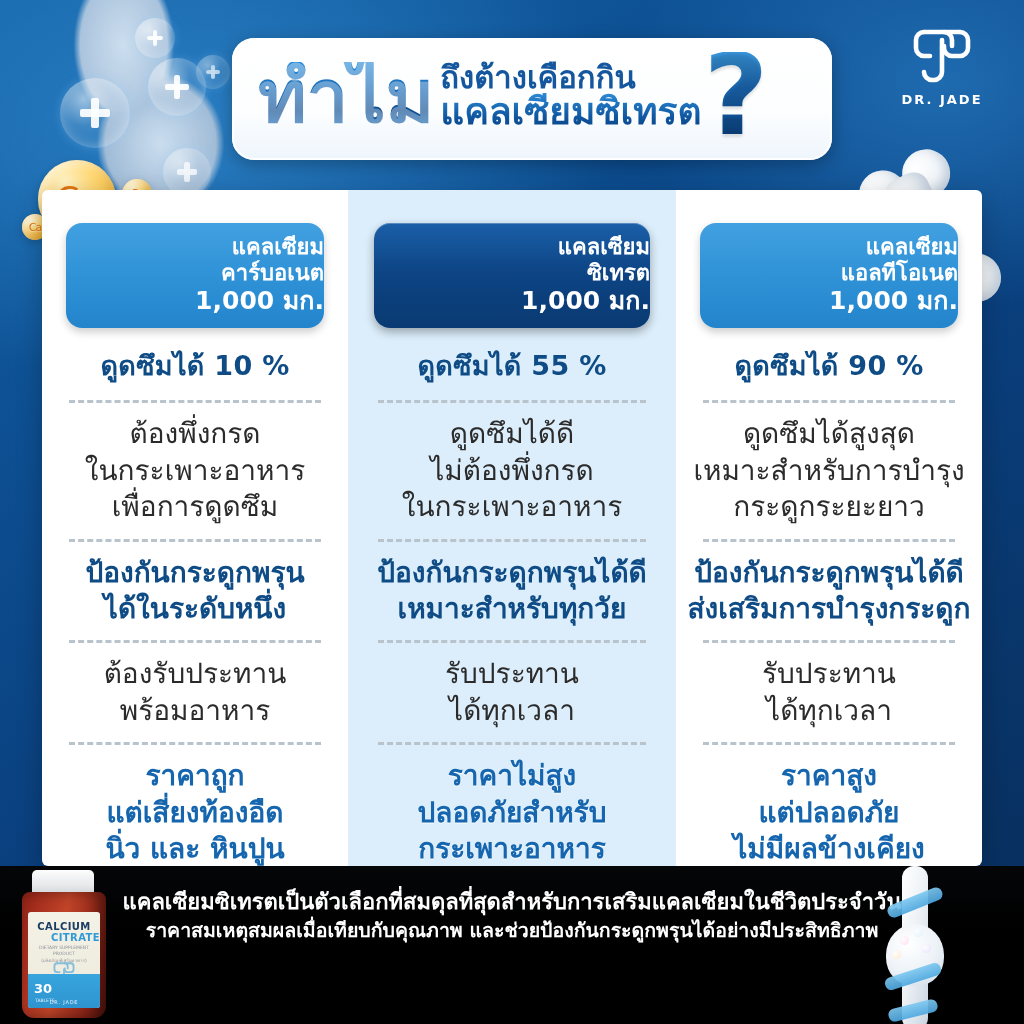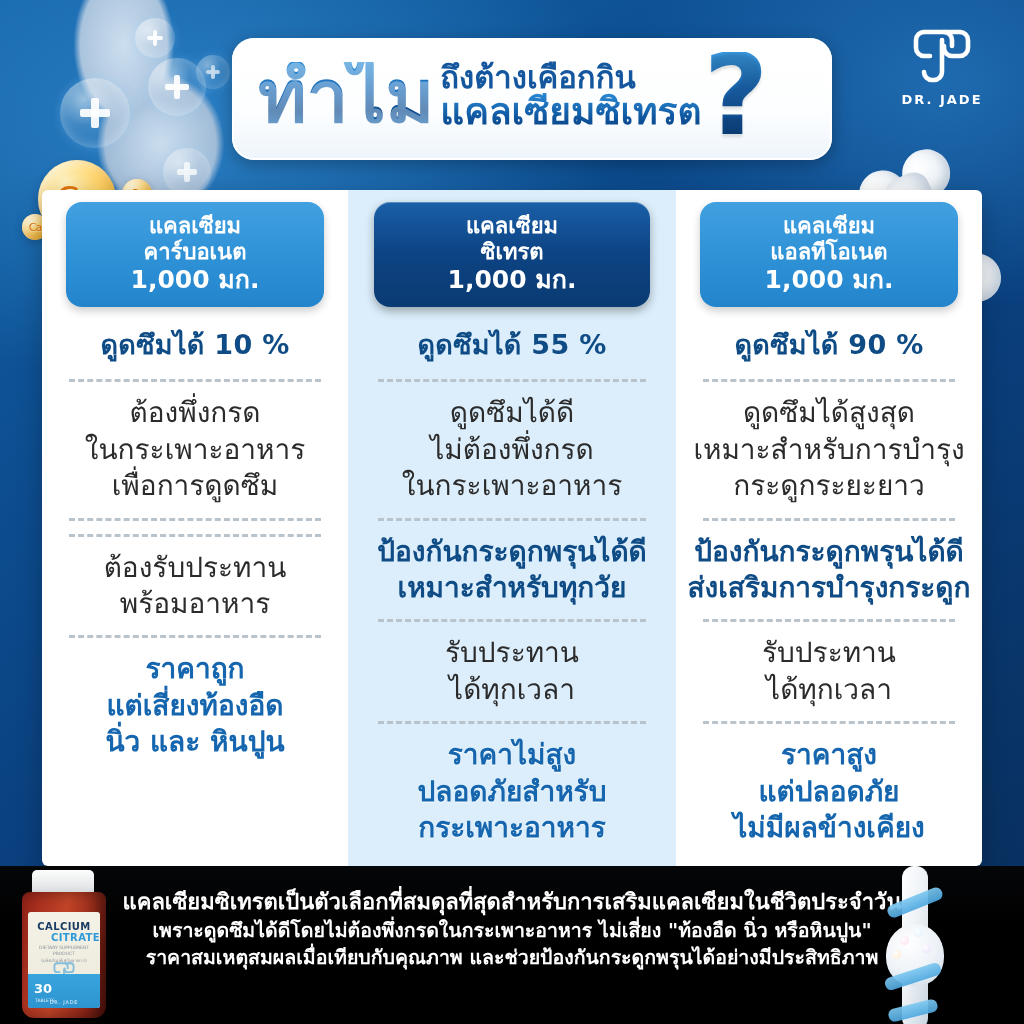--- a/index.html
+++ b/index.html
@@ -154,24 +154,24 @@
 
   .grid {
     position: relative; z-index: 2;
     display: grid;
     grid-template-columns: 306px 328px 306px;
     height: 100%;
   }
   .col { display: flex; flex-direction: column; align-items: center; }
 
   .pillbtn {
-    margin-top: 12px;
+    margin-top: 33px;
     width: 258px; padding: 11px 0 13px;
     border-radius: 16px;
-    text-align: center; color: #ffffff;
+    text-align: right; color: #ffffff;
     font-size: 22px; font-weight: 700; line-height: 1.18;
     box-shadow: 0 4px 9px rgba(0,0,0,.20);
   }
   .pillbtn.light {
     background: linear-gradient(180deg, #41a0e0 0%, #2e91d6 55%, #2384cb 100%);
   }
   .pillbtn.dark {
     width: 276px;
     background: linear-gradient(180deg, #1a5fa8 0%, #0d4484 48%, #0a3a72 100%);
     box-shadow: 0 4px 10px rgba(0,0,0,.32), inset 0 1px 0 rgba(255,255,255,.28);
@@ -351,20 +351,21 @@
       <div class="col">
         <div class="pillbtn light">
           <div>แคลเซียม</div>
           <div>คาร์บอเนต</div>
           <div class="mg">1,000 มก.</div>
         </div>
         <div class="rate">ดูดซึมได้ 10 %</div>
         <div class="divider"></div>
         <div class="cell">ต้องพึ่งกรด<br>ในกระเพาะอาหาร<br>เพื่อการดูดซึม</div>
         <div class="divider"></div>
+        <div class="cell blue">ป้องกันกระดูกพรุน<br>ได้ในระดับหนึ่ง</div>
         <div class="divider"></div>
         <div class="cell">ต้องรับประทาน<br>พร้อมอาหาร</div>
         <div class="divider"></div>
         <div class="cell accent">ราคาถูก<br>แต่เสี่ยงท้องอืด<br>นิ่ว และ หินปูน</div>
       </div>
 
       <div class="col mid">
         <div class="pillbtn dark">
           <div>แคลเซียม</div>
           <div>ซิเทรต</div>
@@ -421,21 +422,20 @@
         </svg>
         <div class="lband"></div>
         <div class="lcount">30</div>
         <div class="lcu">TABLETS</div>
         <div class="ldr">DR. JADE</div>
       </div>
     </div>
 
     <div class="banner-text">
       <div class="bl1">แคลเซียมซิเทรตเป็นตัวเลือกที่สมดุลที่สุดสำหรับการเสริมแคลเซียมในชีวิตประจำวัน</div>
-      <div class="bl2">เพราะดูดซึมได้ดีโดยไม่ต้องพึ่งกรดในกระเพาะอาหาร ไม่เสี่ยง "ท้องอืด นิ่ว หรือหินปูน"</div>
       <div class="bl3">ราคาสมเหตุสมผลเมื่อเทียบกับคุณภาพ และช่วยป้องกันกระดูกพรุนได้อย่างมีประสิทธิภาพ</div>
     </div>
 
     <div class="banner-knee">
       <div class="bshaft"></div>
       <div class="bjoint"></div>
       <div class="ribbon r1"></div>
       <div class="ribbon r2"></div>
       <div class="ribbon r3"></div>
       <div class="sparkle" style="left:44px; top:70px;"></div>

